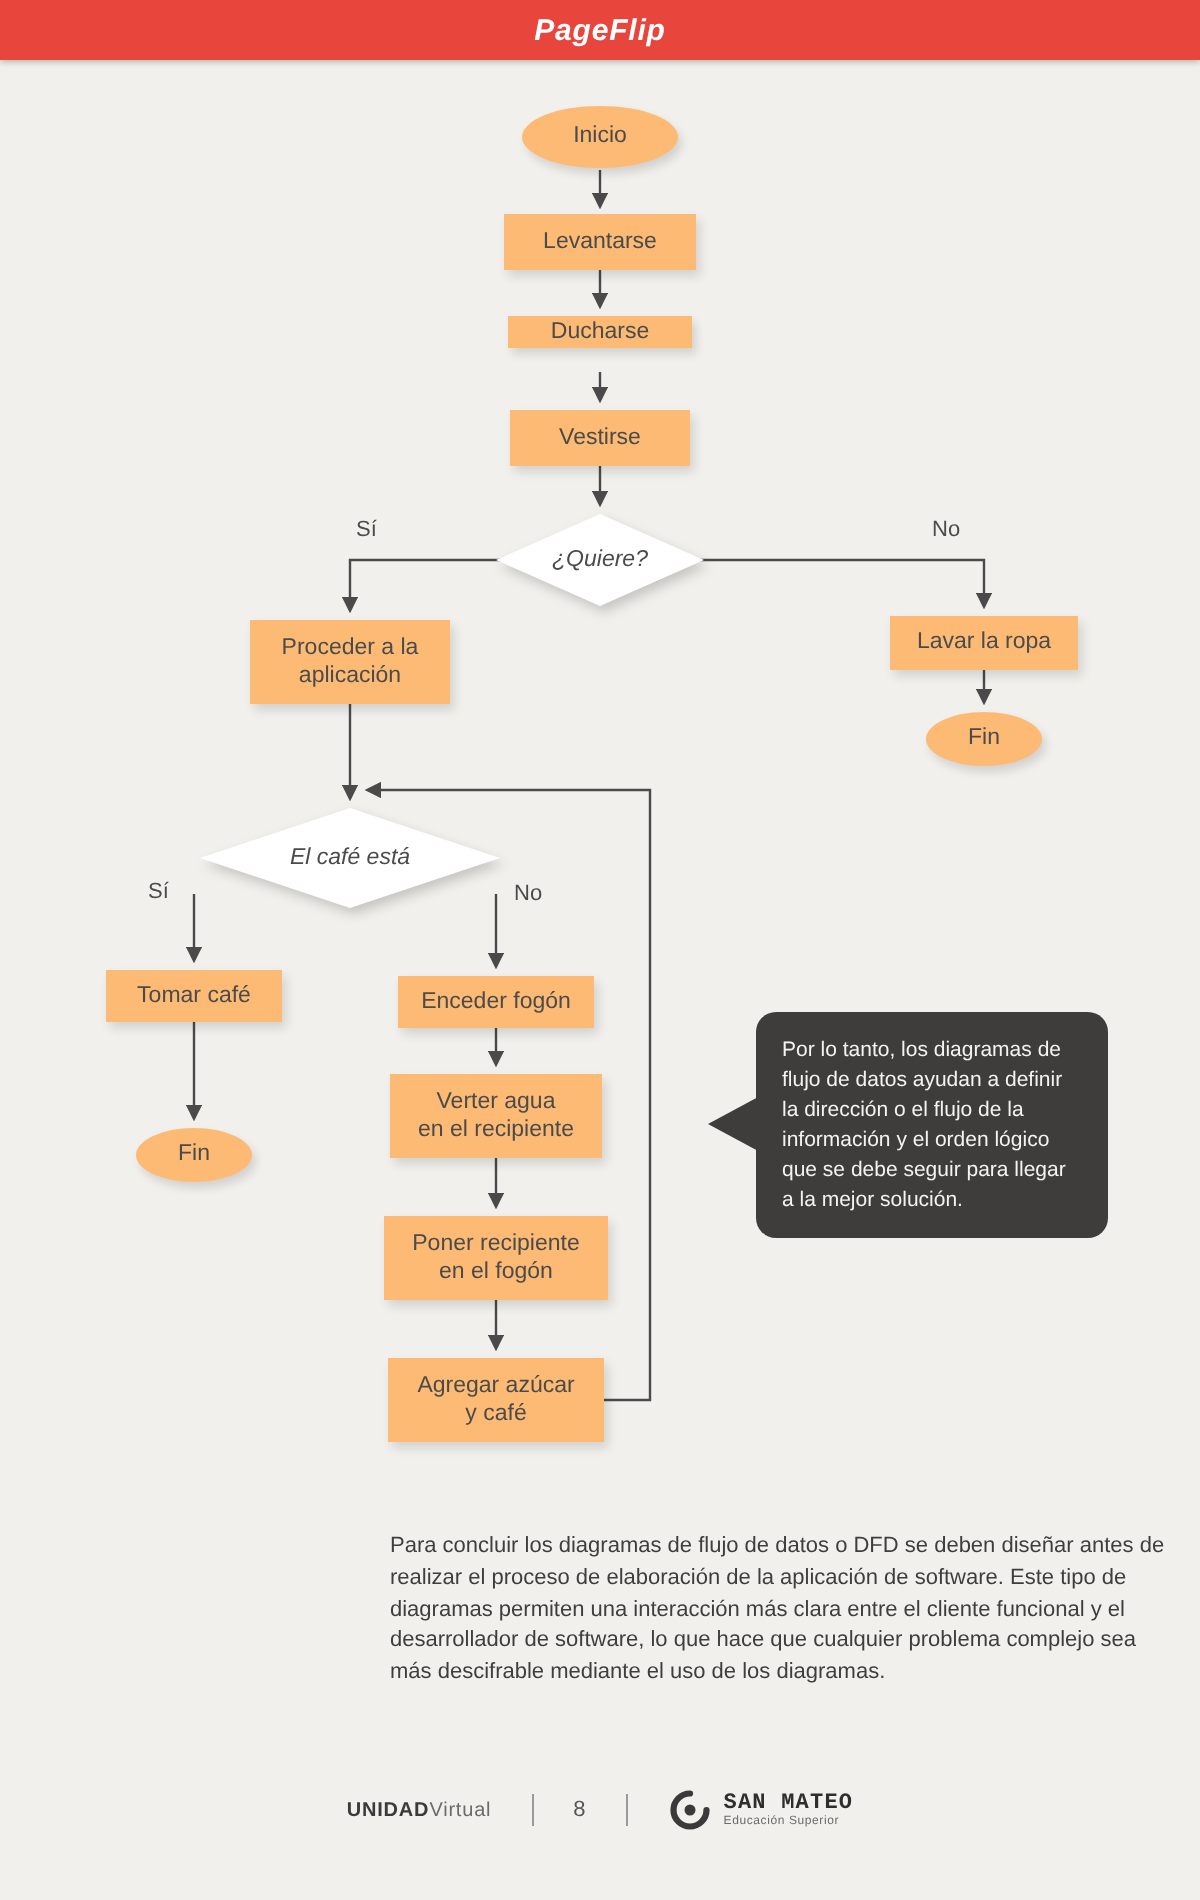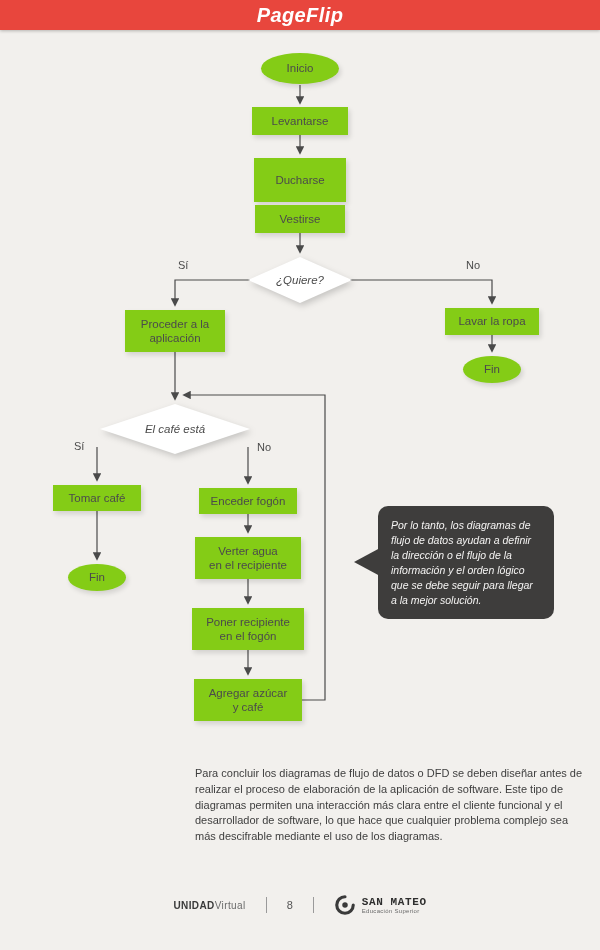--- a/index.html
+++ b/index.html
@@ -3,39 +3,39 @@
 <meta charset="utf-8">
 <style>
   * { margin:0; padding:0; box-sizing:border-box; }
   html,body { width:600px; height:950px; }
   body { font-family:"Liberation Sans", sans-serif; background:#ffffff; }
   .page { position:relative; width:600px; height:950px; background:#f2f0ed; overflow:hidden; }
 
   .header { position:absolute; top:0; left:0; right:0; height:30px; background:#e8463d;
             display:flex; align-items:center; justify-content:center;
             box-shadow:0 1px 3px rgba(0,0,0,0.25); z-index:5; }
-  .header-title { color:#ffffff; font-weight:bold; font-style:italic; font-size:20px; letter-spacing:0.4px; }
+  .header-title { color:#ffffff; font-weight:bold; font-style:italic; font-size:15px; letter-spacing:0.4px; }
 
   svg.connectors { position:absolute; top:0; left:0; z-index:1; pointer-events:none; }
 
-  .node { position:absolute; z-index:2; background:#84cc16; color:#4b4b4b; font-size:11.5px;
+  .node { position:absolute; z-index:2; background:#fdba74; color:#4b4b4b; font-size:11.5px;
           display:flex; align-items:center; justify-content:center; text-align:center;
           white-space:pre-line; line-height:1.25; box-shadow:2px 3px 5px rgba(0,0,0,0.13); }
   .oval { border-radius:50%; }
 
   .diamond-wrap { position:absolute; z-index:2; filter:drop-shadow(2px 3px 3px rgba(0,0,0,0.18));font-style:italic; }
   .diamond { width:100%; height:100%; background:#ffffff;
              clip-path:polygon(50% 0, 100% 50%, 50% 100%, 0 50%);
              display:flex; align-items:center; justify-content:center;
              font-size:11.5px; color:#4b4b4b; text-align:center; }
 
   .branch-label { position:absolute; z-index:2; font-size:11px; color:#4b4b4b; }
 
   .bubble { position:absolute; left:378px; top:506px; width:176px; background:#3e3d3c; color:#f4f3f2;
-            border-radius:10px; padding:12px 13px; font-size:10.5px; line-height:1.42; z-index:3;font-style:italic; }
+            border-radius:10px; padding:12px 13px; font-size:10.5px; line-height:1.42; z-index:3; }
   .bubble::before { content:""; position:absolute; left:-24px; top:42px;
             border-top:14px solid transparent; border-bottom:14px solid transparent;
             border-right:26px solid #3e3d3c; }
 
   .conclusion { position:absolute; left:195px; top:766px; width:394px;
                 font-size:11px; line-height:15.8px; color:#3e3e3e; z-index:2; }
 
   .footer { position:absolute; left:0; right:0; top:894px; display:flex; justify-content:center;
             align-items:center; gap:20px; z-index:2; }
   .unit { font-size:10px; letter-spacing:0.4px; color:#3a3a3a; }
@@ -78,21 +78,21 @@
       <path d="M248 579 V603" marker-end="url(#arrow)"></path>
       <path d="M248 650 V674" marker-end="url(#arrow)"></path>
       <path d="M302 700 H325 V395 H184" marker-end="url(#arrow)"></path>
     </g>
   </svg>
 
   <div class="node oval" style="left:261px;top:53px;width:78px;height:31px">Inicio</div>
 
   <div class="node" style="left:252px;top:107px;width:96px;height:28px">Levantarse</div>
 
-  <div class="node" style="left:254px;top:158px;width:92px;height:44px">Ducharse</div>
+  <div class="node" style="left:254px;top:158px;width:92px;height:16px">Ducharse</div>
 
   <div class="node" style="left:255px;top:205px;width:90px;height:28px">Vestirse</div>
 
   <div class="diamond-wrap" style="left:248px;top:257px;width:104px;height:46px">
     <div class="diamond">¿Quiere?</div>
   </div>
 
   <span class="branch-label" style="left:178px;top:259px">Sí</span>
   <span class="branch-label" style="left:466px;top:259px">No</span>
 

